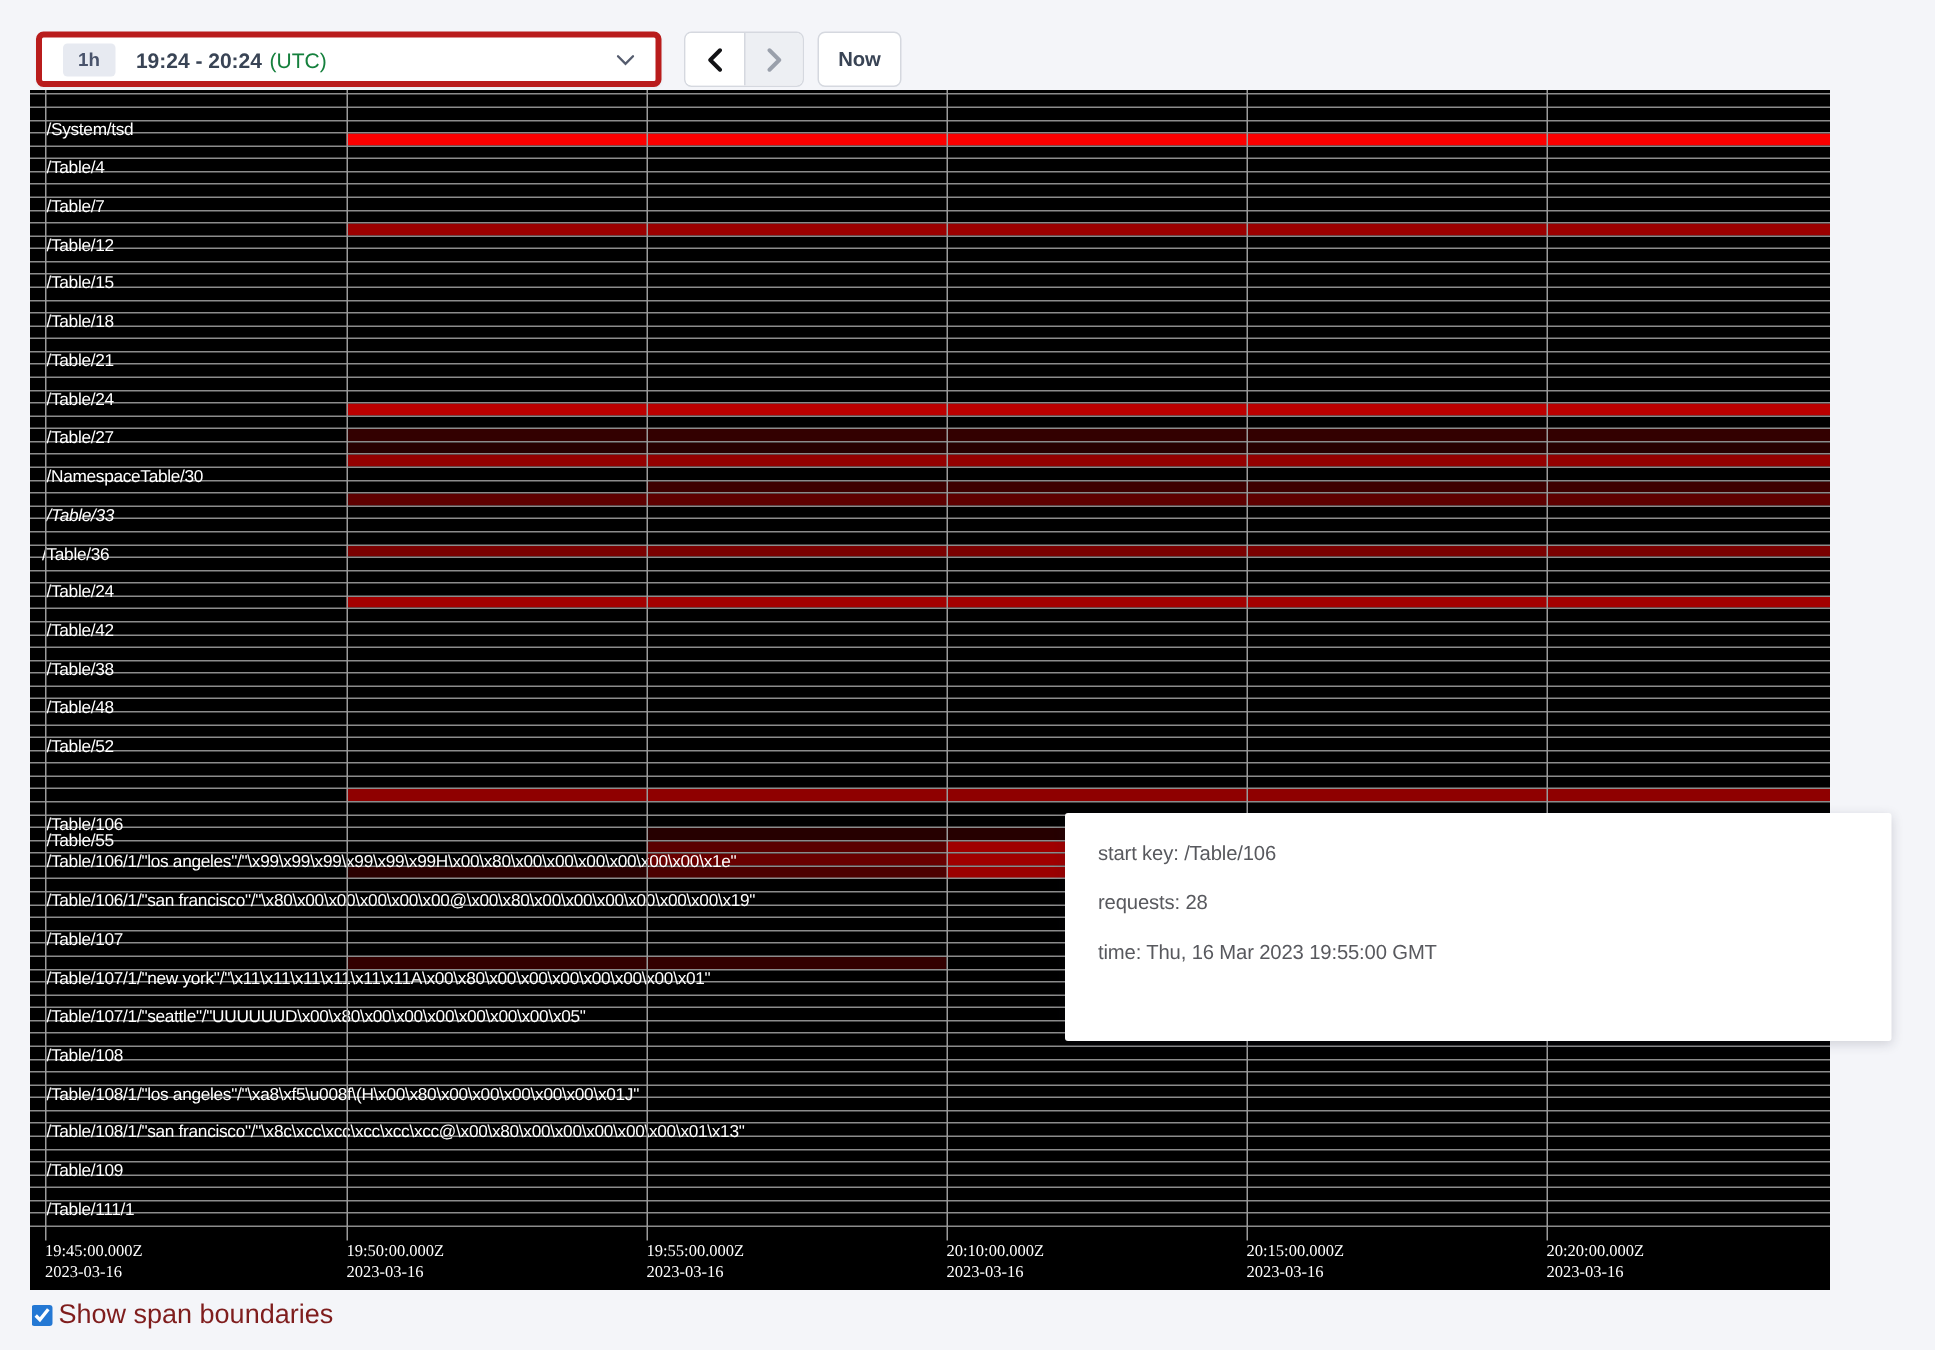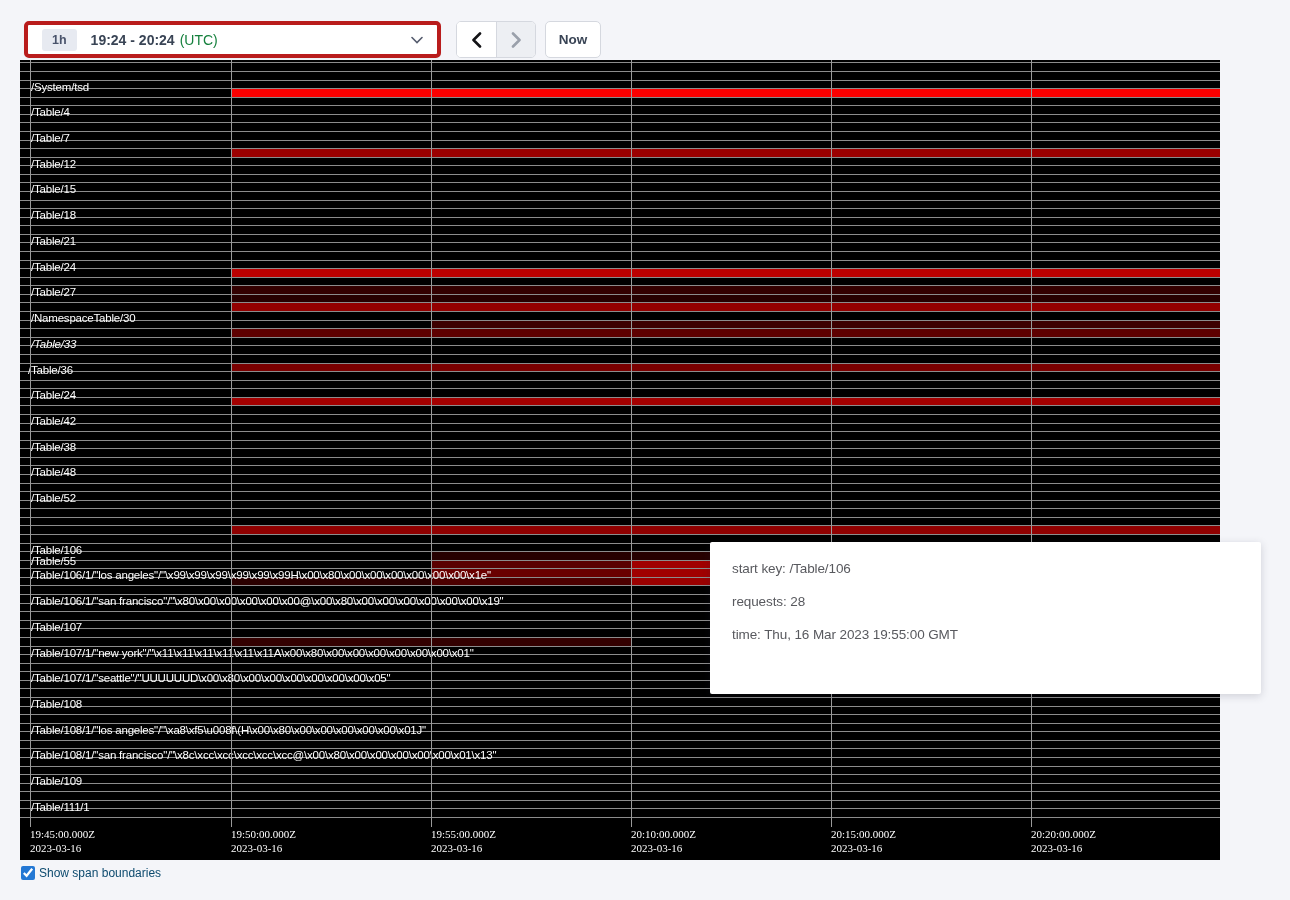--- a/index.html
+++ b/index.html
@@ -40,21 +40,21 @@
   
   .tooltip { position:absolute; left:710px; top:542px; width:551px; height:152px;
     background:#fff; border-radius:2px; box-shadow:0 2px 8px rgba(40,40,60,.18);
     padding:17px 8px 0 22px; display:flex; flex-direction:column; gap:13px;
     font-size:13.5px; color:#58595e; z-index:5; }
   .tt-line { white-space:nowrap; letter-spacing:-0.1px; line-height:20px; }
 
   
   .footer { position:absolute; left:21px; top:866px; display:flex; align-items:center; }
   .footer input { width:14px; height:14px; margin-right:4px; }
-  .footer label { color:#0c4a6e; font-size:12px; }
+  .footer label { color:#7f1d1d; font-size:18px; }
 </style>
 </head>
 <body>
 
 <div class="page">
 
   <div class="toolbar">
     <div class="time-select">
       <span class="duration-badge">1h</span>
       <span class="range-label">19:24 - 20:24</span>

